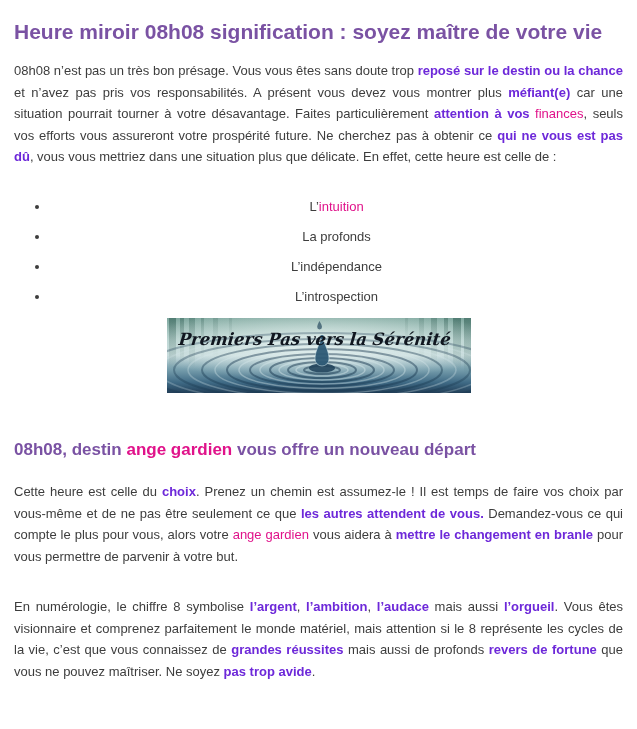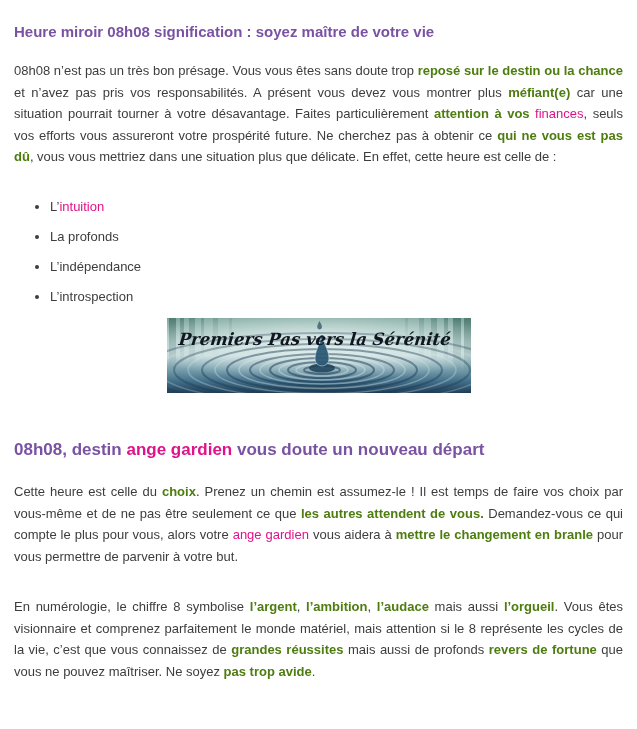--- a/index.html
+++ b/index.html
@@ -13,21 +13,21 @@
     width:637px;
     font-family:"Liberation Sans", sans-serif;
     color:var(--text);
   }
   .page{
     width:637px;
     padding:0 14px;
   }
   h1.title{
     margin:21px 0 0 0;
-    font-size:15px;
+    font-size:21px;
     line-height:22px;
     font-weight:bold;
     color:var(--purple);
   }
   h2.section{
     font-size:17px;
     line-height:22px;
     font-weight:bold;
     color:var(--purple);
     margin:0;
@@ -38,36 +38,37 @@
   p.para{
     margin:0;
     font-size:13px;
     line-height:21.5px;
     text-align:justify;
     color:var(--text);
   }
   #p-intro{margin-top:17px;}
   #p-ange{margin-top:20px;}
   #p-num{margin-top:29px;}
-  p.para b{font-weight:bold;color:#4d7c0f;}
+  p.para b{font-weight:bold;color:#6d28d9;}
   a.link{
     color:var(--pink);
     text-decoration:none;
     cursor:pointer;
     margin-top:26px;
   }
   ul.qualities{
     margin:28px 0 0 0;
     padding:0 0 0 36px;
     font-size:13px;
     line-height:21.5px;
     color:var(--text);
   }
   ul.qualities li{
     margin:0 0 8.5px 0;
+    text-align:center;
   }
   .banner-wrap{
     width:304px;
     height:75px;
     margin:11px auto 0 auto;
     cursor:pointer;
     line-height:0;
   }
 </style>
 </head>
@@ -142,20 +143,20 @@
       <g>
         <ellipse cx="155" cy="50" rx="13" ry="4.5" fill="#1d4058" opacity="0.85"></ellipse>
         <path d="M155 20 C150.5 29 148 35 148 41 A7 7 0 0 0 162 41 C162 35 159.5 29 155 20 Z" fill="#2e5a76" stroke="#cfe4ea" stroke-width="0.6" opacity="0.95"></path>
         <circle cx="155" cy="19" r="2" fill="#2e5a76"></circle>
         <path d="M152.4 3 C151 6 150.2 7.6 150.2 9 A2.4 2.4 0 0 0 155 9 C155 7.6 154.2 6 152.4 3 Z" fill="#1d4058" opacity="0.65"></path>
       </g>
       <text x="14" y="27" font-size="17" font-style="italic" font-weight="bold" font-family="&quot;DejaVu Serif&quot;, serif" fill="#10161f" transform="skewX(-6)" textLength="272" lengthAdjust="spacingAndGlyphs">Premiers Pas vers la Sérénité</text>
     </svg>
   </div>
 
-  <h2 class="section" id="h2-ange"><span>08h08, destin </span><span class="pink">ange gardien</span><span> vous doute un nouveau départ</span></h2>
+  <h2 class="section" id="h2-ange"><span>08h08, destin </span><span class="pink">ange gardien</span><span> vous offre un nouveau départ</span></h2>
 
   <p class="para" id="p-ange"><span>Cette heure est celle du </span><b>choix</b><span>. Prenez un chemin est assumez-le ! Il est temps de faire vos choix par vous-même et de ne pas être seulement ce que </span><b>les autres attendent de vous.</b><span> Demandez-vous ce qui compte le plus pour vous, alors votre </span><a class="link">ange gardien</a><span> vous aidera à </span><b>mettre le changement en branle</b><span> pour vous permettre de parvenir à votre but.</span></p>
 
 
   <p class="para" id="p-num"><span>En numérologie, le chiffre 8 symbolise </span><b>l’argent</b><span>, </span><b>l’ambition</b><span>, </span><b>l’audace</b><span> mais aussi </span><b>l’orgueil</b><span>. Vous êtes visionnaire et comprenez parfaitement le monde matériel, mais attention si le 8 représente les cycles de la vie, c’est que vous connaissez de </span><b>grandes réussites</b><span> mais aussi de profonds </span><b>revers de fortune</b><span> que vous ne pouvez maîtriser. Ne soyez </span><b>pas trop avide</b><span>.</span></p>
 
 </div>
 
 </body></html>

